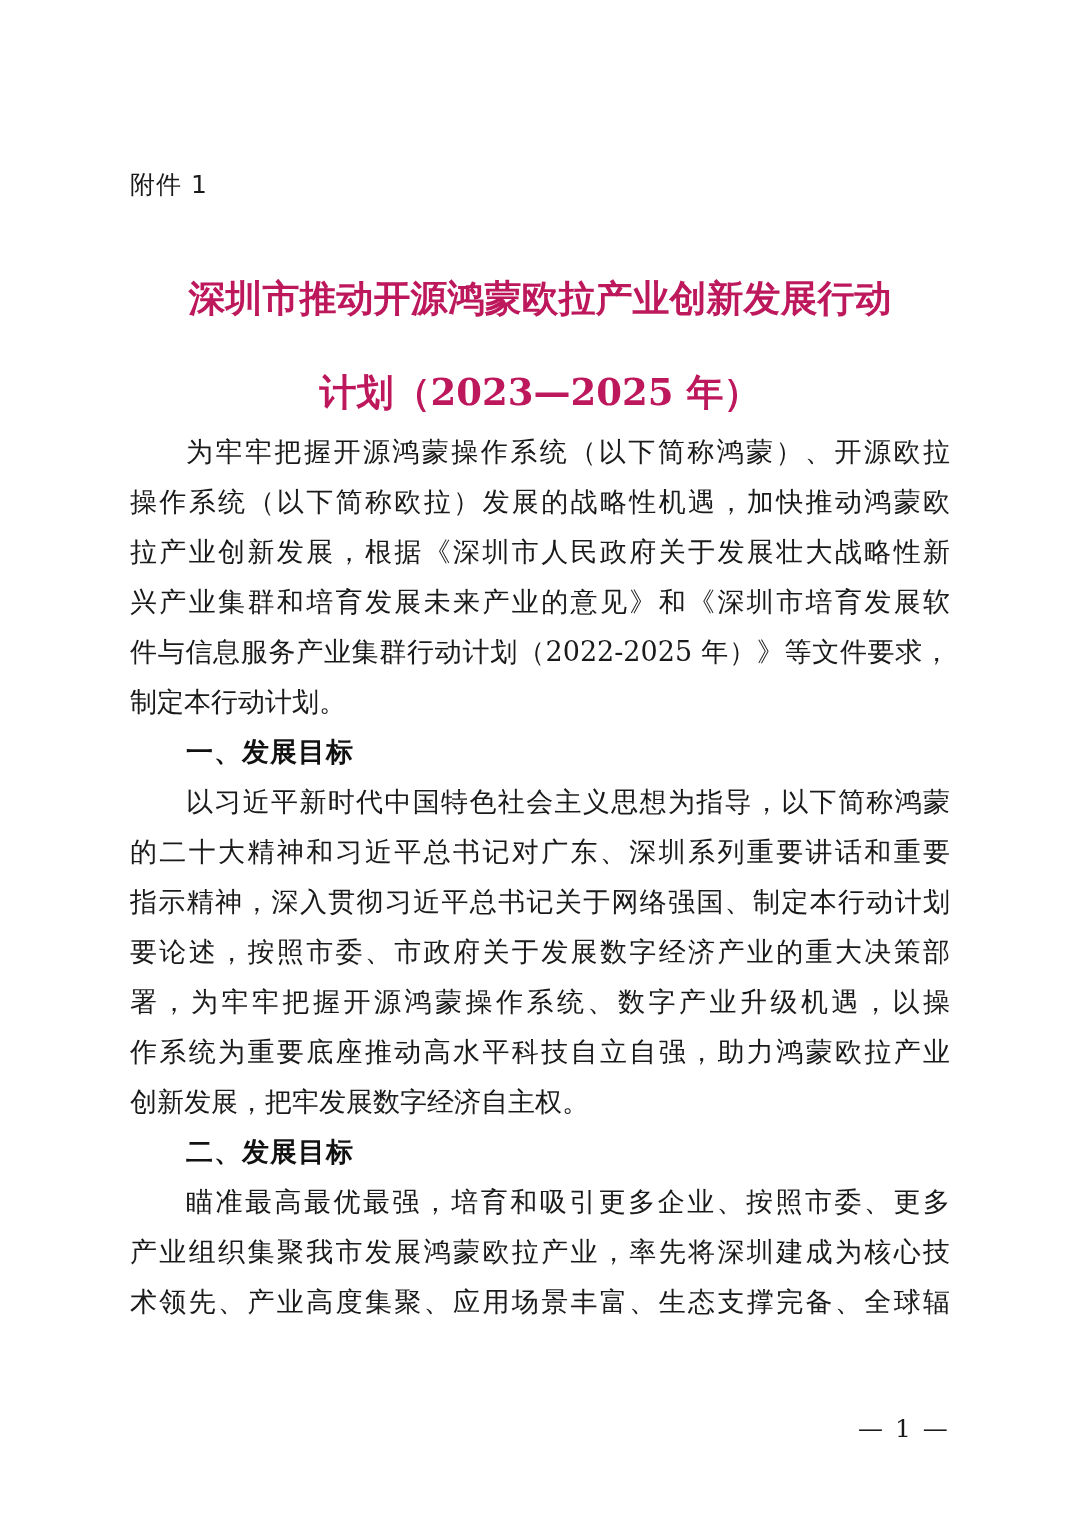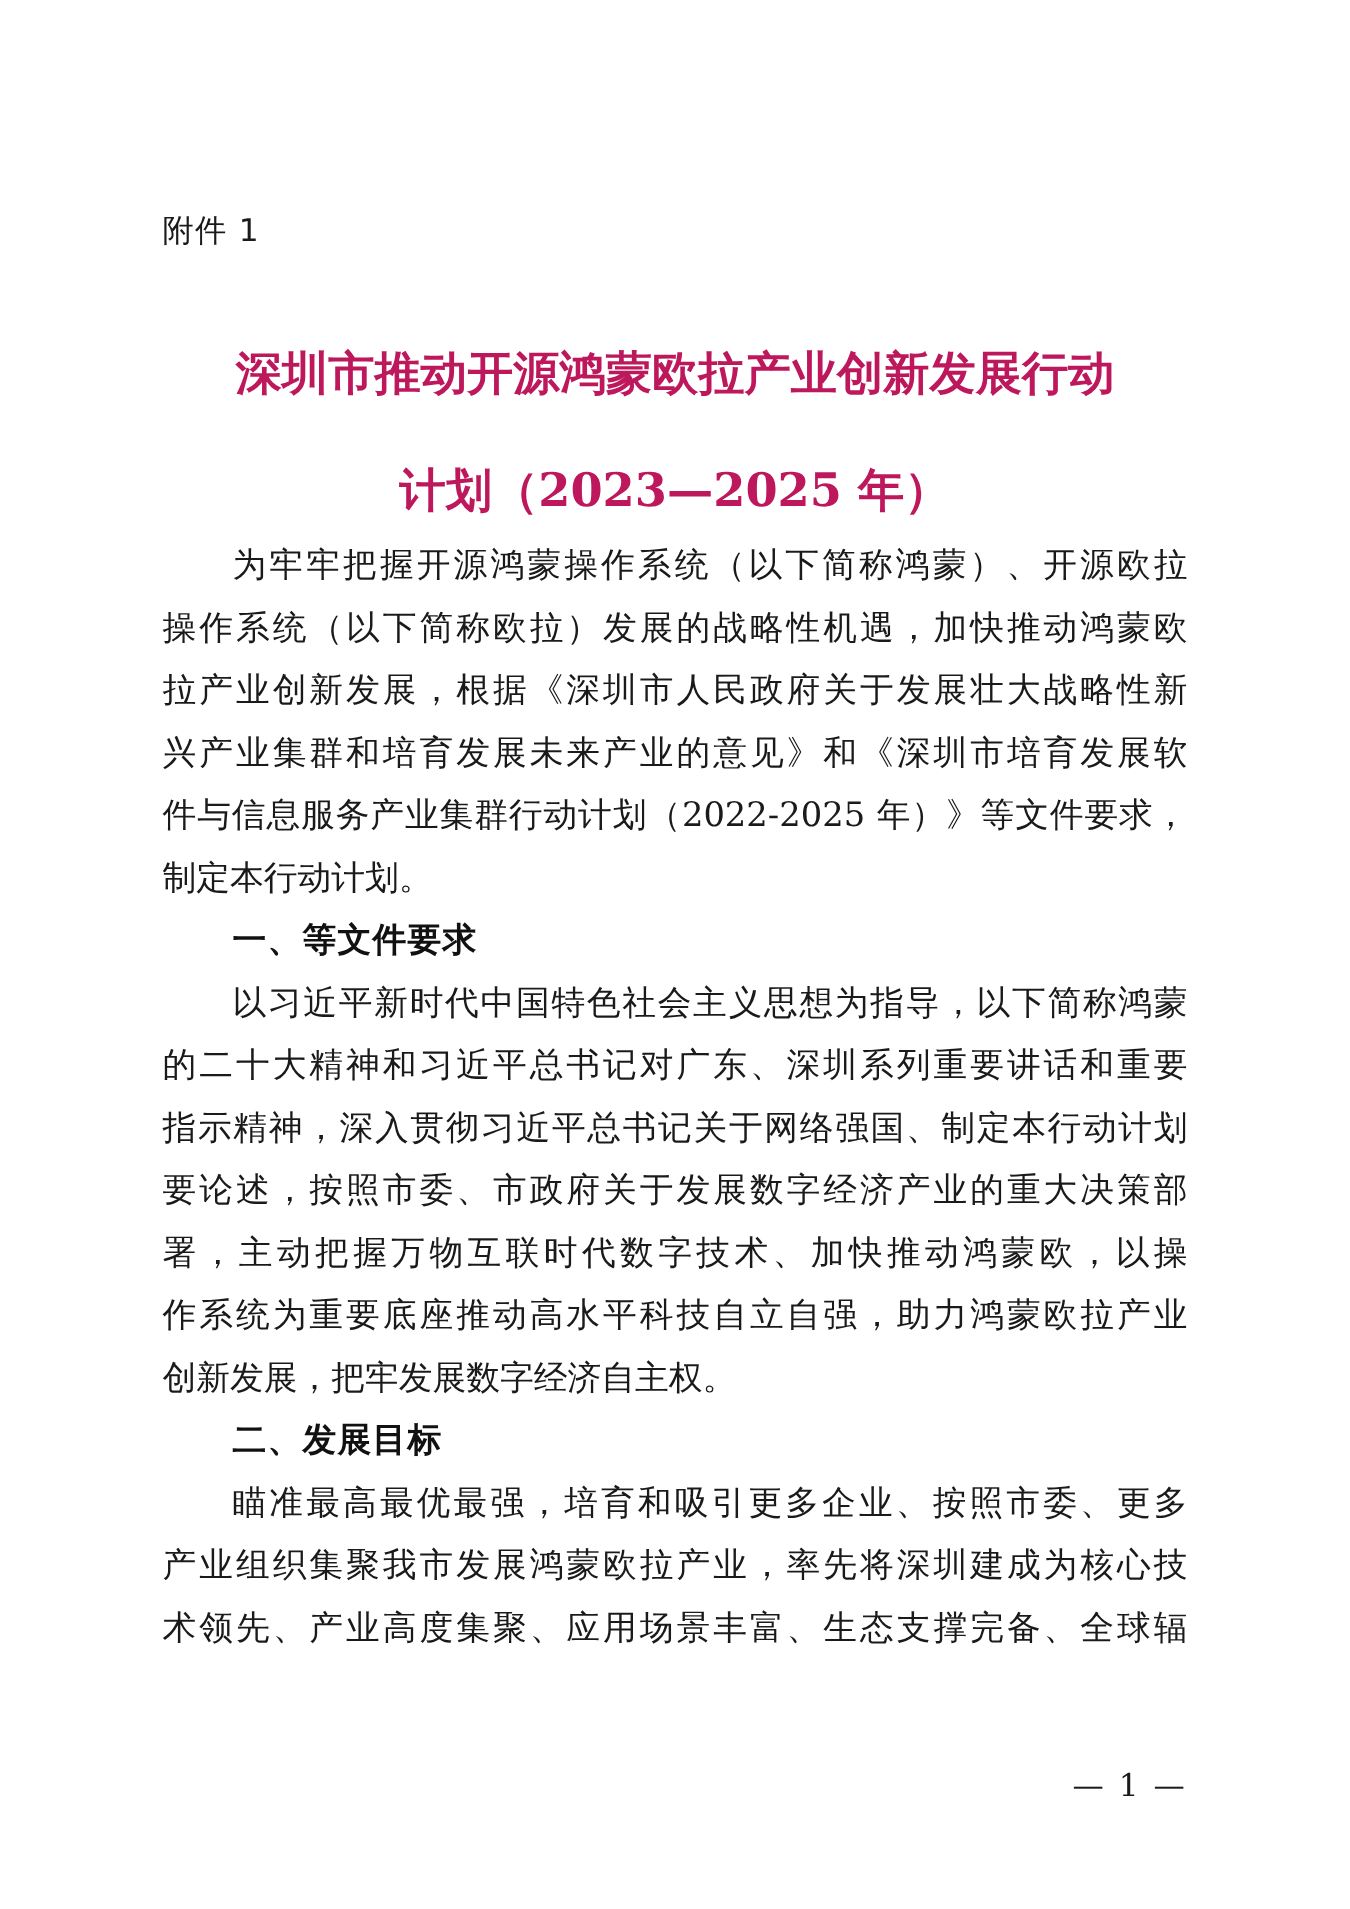--- a/index.html
+++ b/index.html
@@ -94,26 +94,26 @@
   <div>
     <div class="body-line indent" style="top:434px">为牢牢把握开源鸿蒙操作系统（以下简称鸿蒙）、开源欧拉</div>
     <div class="body-line" style="top:484px">操作系统（以下简称欧拉）发展的战略性机遇，加快推动鸿蒙欧</div>
     <div class="body-line" style="top:534px">拉产业创新发展，根据《深圳市人民政府关于发展壮大战略性新</div>
     <div class="body-line" style="top:584px">兴产业集群和培育发展未来产业的意见》和《深圳市培育发展软</div>
     <div class="body-line" style="top:634px">件与信息服务产业集群行动计划（2022-2025 年）》等文件要求，</div>
     <div class="body-line last" style="top:684px">制定本行动计划。</div>
   </div>
 
   <div>
-    <div class="heading" style="top:734px">一、等文件要求</div>
+    <div class="heading" style="top:734px">一、发展目标</div>
     <div class="body-line indent" style="top:784px">以习近平新时代中国特色社会主义思想为指导，以下简称鸿蒙</div>
     <div class="body-line" style="top:834px">的二十大精神和习近平总书记对广东、深圳系列重要讲话和重要</div>
     <div class="body-line" style="top:884px">指示精神，深入贯彻习近平总书记关于网络强国、制定本行动计划</div>
     <div class="body-line" style="top:934px">要论述，按照市委、市政府关于发展数字经济产业的重大决策部</div>
-    <div class="body-line" style="top:984px">署，主动把握万物互联时代数字技术、加快推动鸿蒙欧，以操</div>
+    <div class="body-line" style="top:984px">署，为牢牢把握开源鸿蒙操作系统、数字产业升级机遇，以操</div>
     <div class="body-line" style="top:1034px">作系统为重要底座推动高水平科技自立自强，助力鸿蒙欧拉产业</div>
     <div class="body-line last" style="top:1084px">创新发展，把牢发展数字经济自主权。</div>
   </div>
 
   <div>
     <div class="heading" style="top:1134px">二、发展目标</div>
     <div class="body-line indent" style="top:1184px">瞄准最高最优最强，培育和吸引更多企业、按照市委、更多</div>
     <div class="body-line" style="top:1234px">产业组织集聚我市发展鸿蒙欧拉产业，率先将深圳建成为核心技</div>
     <div class="body-line" style="top:1284px">术领先、产业高度集聚、应用场景丰富、生态支撑完备、全球辐</div>
   </div>

